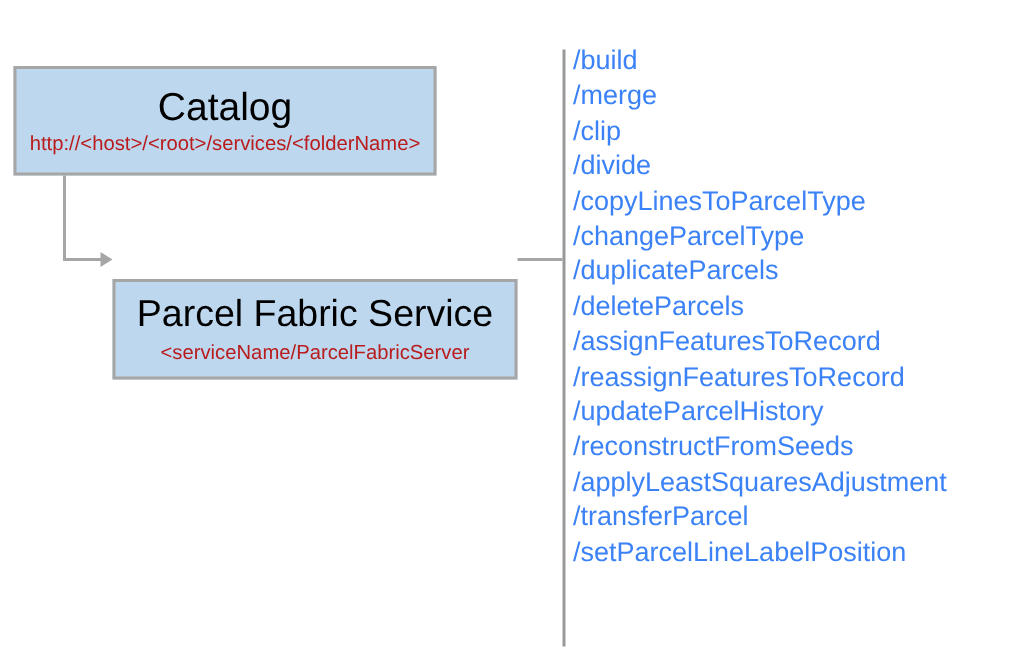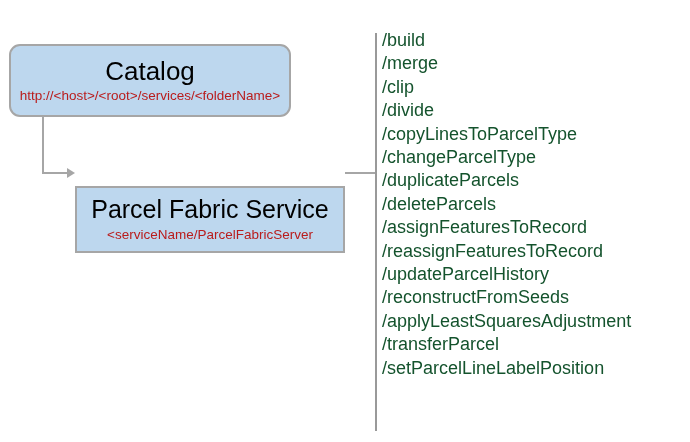--- a/index.html
+++ b/index.html
@@ -25,21 +25,20 @@
     align-items: center;
     justify-content: center;
     text-align: center;
     color: #000000;
   }
   .catalog-box {
     left: 9px;
     top: 44px;
     width: 282px;
     height: 73px;
-    border-radius: 11px;
   }
   .service-box {
     left: 75px;
     top: 145px;
     width: 270px;
     height: 67px;
     margin-top: 41px;
   }
   .node-title {
     font-size: 26px;
@@ -96,21 +95,21 @@
     width: 2px;
     height: 398px;
     background: #999999;
   }
   .endpoint-list {
     position: absolute;
     left: 382px;
     top: 29px;
     font-size: 18px;
     line-height: 23.4px;
-    color: #14532d;
+    color: #3b82f6;
     white-space: nowrap;
   }
 </style>
 </head>
 <body>
 
 <div class="canvas">
 
   <div class="node-box catalog-box">
     <div class="node-title">Catalog</div>

